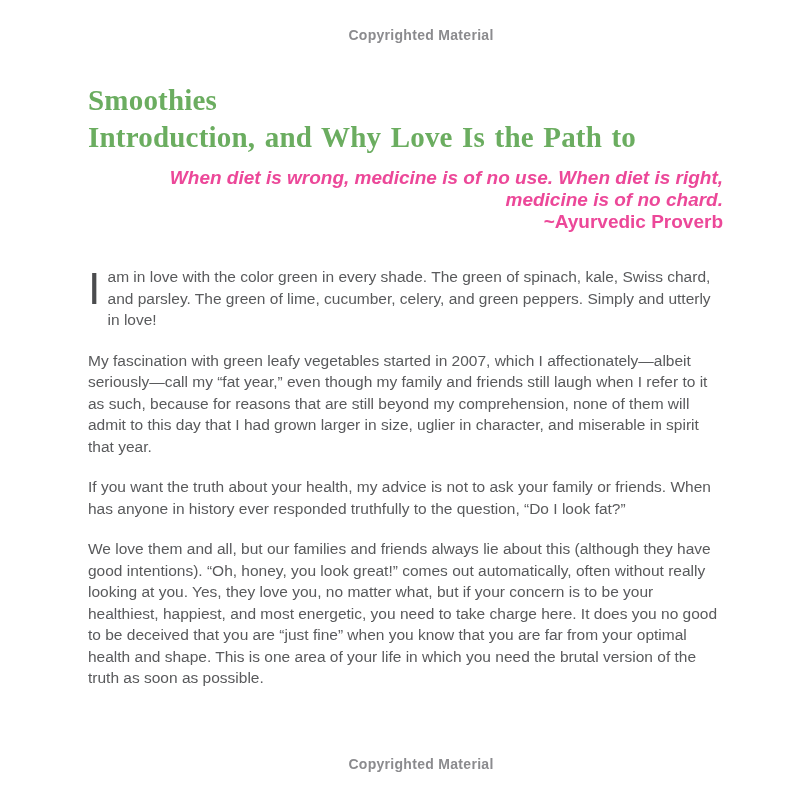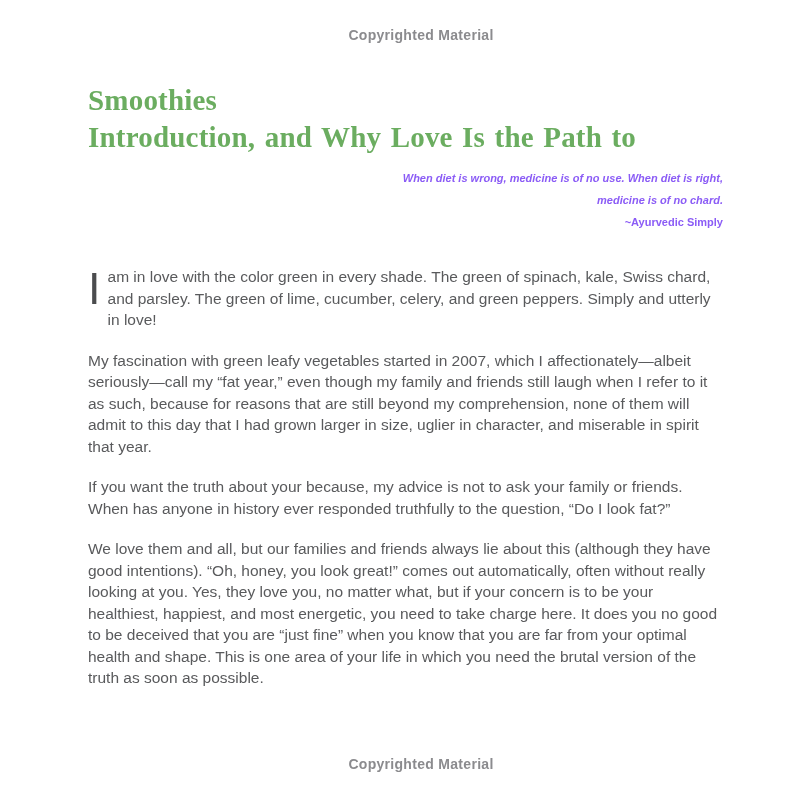--- a/index.html
+++ b/index.html
@@ -44,22 +44,22 @@
     color: #6bad60;
   }
   .chapter-title .title-line { display: block; }
 
   .epigraph {
     position: absolute;
     top: 167px;
     left: 88px;
     width: 635px;
     text-align: right;
-    color: #8b5cf6;
-    font-size: 11px;
+    color: #ec4899;
+    font-size: 19px;
     line-height: 22px;
     font-weight: bold;
   }
   .epigraph .quote-line {
     display: block;
     font-style: italic;
   }
   .epigraph .attribution {
     display: block;
     font-style: normal;
@@ -94,27 +94,27 @@
   <div class="copyright copyright-top">Copyrighted Material</div>
 
   <h1 class="chapter-title">
     <span class="title-line">Smoothies</span>
     <span class="title-line">Introduction, and Why Love Is the Path to</span>
   </h1>
 
   <div class="epigraph">
     <span class="quote-line">When diet is wrong, medicine is of no use. When diet is right,</span>
     <span class="quote-line">medicine is of no chard.</span>
-    <span class="attribution">~Ayurvedic Simply</span>
+    <span class="attribution">~Ayurvedic Proverb</span>
   </div>
 
   <div class="body-text">
     <p>
       <span class="dropcap">I</span><span>am in love with the color green in every shade. The green of spinach, kale, Swiss chard, and parsley. The green of lime, cucumber, celery, and green peppers. Simply and utterly in love!</span>
     </p>
     <p>My fascination with green leafy vegetables started in 2007, which I affectionately—albeit seriously—call my “fat year,” even though my family and friends still laugh when I refer to it as such, because for reasons that are still beyond my comprehension, none of them will admit to this day that I had grown larger in size, uglier in character, and miserable in spirit that year.</p>
-    <p>If you want the truth about your because, my advice is not to ask your family or friends. When has anyone in history ever responded truthfully to the question, “Do I look fat?”</p>
+    <p>If you want the truth about your health, my advice is not to ask your family or friends. When has anyone in history ever responded truthfully to the question, “Do I look fat?”</p>
     <p>We love them and all, but our families and friends always lie about this (although they have good intentions). “Oh, honey, you look great!” comes out automatically, often without really looking at you. Yes, they love you, no matter what, but if your concern is to be your healthiest, happiest, and most energetic, you need to take charge here. It does you no good to be deceived that you are “just fine” when you know that you are far from your optimal health and shape. This is one area of your life in which you need the brutal version of the truth as soon as possible.</p>
   </div>
 
   <div class="copyright copyright-bottom">Copyrighted Material</div>
 
 </div>
 
 </body></html>

